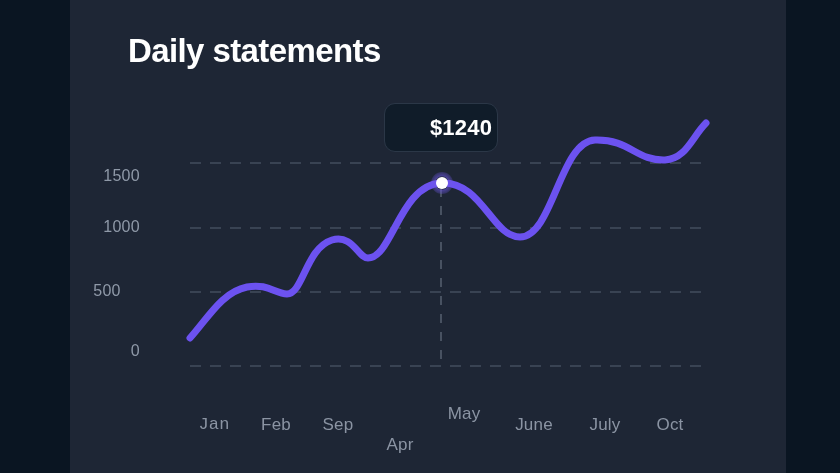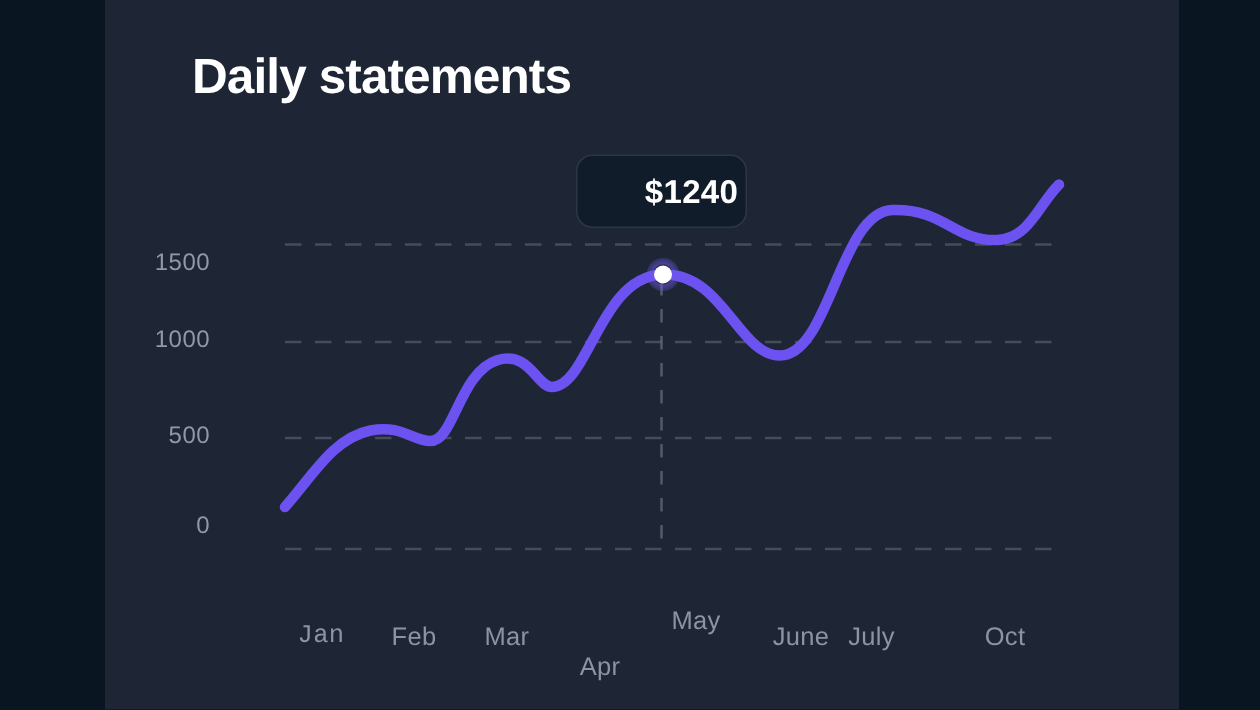--- a/index.html
+++ b/index.html
@@ -110,30 +110,30 @@
                C 283 234, 288 258, 298 258
                C 322 258, 330 185, 371 183
                C 412 181, 422 237, 450 237
                C 483 237, 490 141, 525 140
                C 560 139, 566 161, 595 160
                C 616 159, 622 137, 636 123"></path>
     </svg>
 
     <div class="ylabel" style="left:4px; top:167px;">1500</div>
     <div class="ylabel" style="left:4px; top:218px;">1000</div>
-    <div class="ylabel" style="left:4px; top:282px;">500</div>
+    <div class="ylabel" style="left:4px; top:282px;text-align:center;">500</div>
     <div class="ylabel" style="left:4px; top:342px;">0</div>
 
     <div class="xlabel" style="left:114px; top:415px; width:60px;font-family:Liberation Mono, monospace;">Jan</div>
     <div class="xlabel" style="left:176px; top:415px; width:60px;">Feb</div>
-    <div class="xlabel" style="left:238px; top:415px; width:60px;">Mar</div>
+    <div class="xlabel" style="left:238px; top:415px; width:60px;">Sep</div>
     <div class="xlabel" style="left:300px; top:435px; width:60px;">Apr</div>
     <div class="xlabel" style="left:364px; top:404px; width:60px;">May</div>
     <div class="xlabel" style="left:434px; top:415px; width:60px;">June</div>
-    <div class="xlabel" style="left:481px; top:415px; width:60px;">July</div>
+    <div class="xlabel" style="left:505px; top:415px; width:60px;">July</div>
     <div class="xlabel" style="left:570px; top:415px; width:60px;">Oct</div>
 
     <div class="tooltip">
       <span class="tooltip-value">$1240</span>
     </div>
 
     <div class="marker-outer"></div>
     <div class="marker-dot"></div>
 
   </div>

